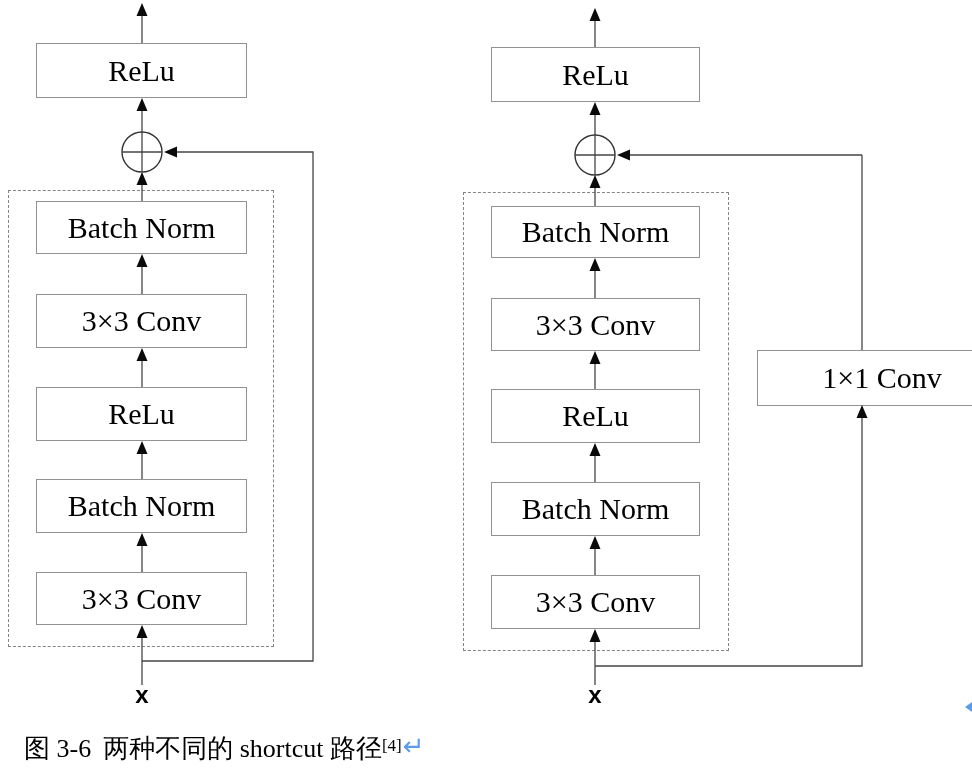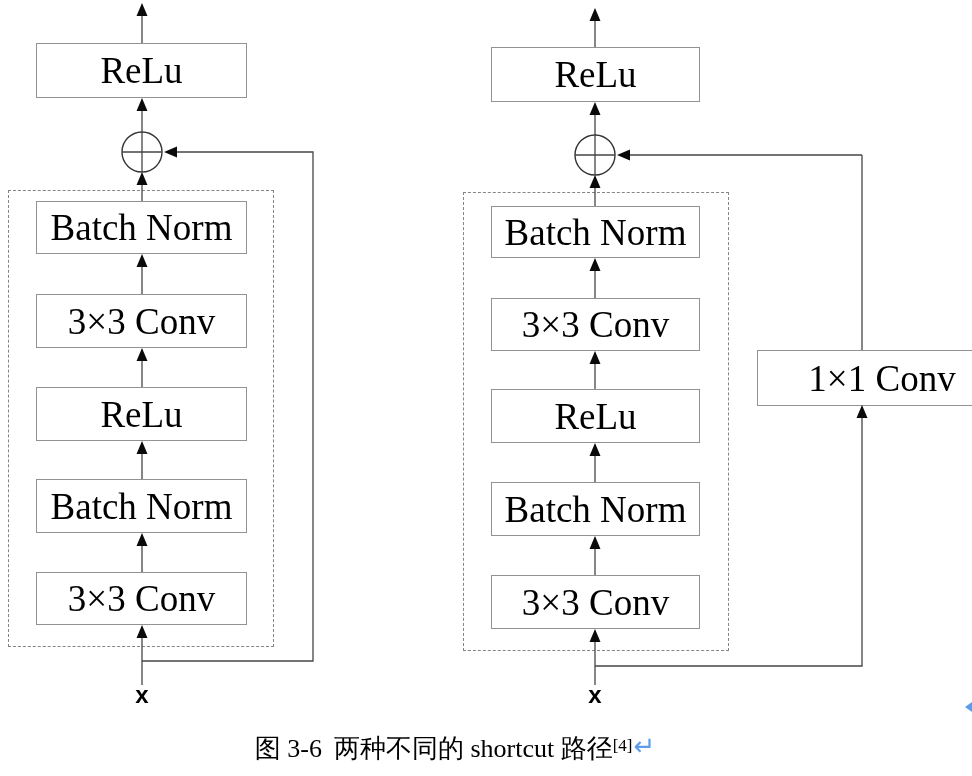--- a/index.html
+++ b/index.html
@@ -11,34 +11,34 @@
   .connector-layer line,.connector-layer polyline{
     stroke:var(--connector-line,#454545);stroke-width:1.3;fill:none;
   }
   .connector-layer circle{
     stroke:#333;stroke-width:1.4;fill:none;
   }
   .connector-layer polygon{fill:var(--arrowhead,#0a0a0a);stroke:none;}
   .node{
     position:absolute;background:#fff;border:1px solid var(--box-border,#929292);
     display:flex;align-items:center;justify-content:center;
-    font-size:37px;line-height:1;box-sizing:border-box;
+    font-size:30px;line-height:1;box-sizing:border-box;
   }
   .dashed-box{
     position:absolute;border:1px dashed var(--dashed-border,#858585);
     box-sizing:border-box;background:transparent;
   }
   .x-label{
     position:absolute;width:60px;text-align:center;
     font-family:"Liberation Sans","DejaVu Sans",sans-serif;
     font-weight:bold;font-size:24px;line-height:1;
   }
   .caption{
-    position:absolute;left:0;top:733px;width:910px;text-align:center;
-    font-size:26px;line-height:1.2;white-space:nowrap;
+    position:absolute;left:0;top:733px;width:910px;text-align:left;
+    font-size:26px;line-height:1.2;white-space:nowrap;padding-left:24px;
   }
   .caption .caption-title{margin-left:12px;}
   .caption sup{font-size:17px;vertical-align:6px;line-height:0;}
   .caption .return-mark{
     color:var(--mark-blue,#5d9ceb);
     font-family:"DejaVu Sans",sans-serif;
     font-size:26px;margin-left:1px;position:relative;top:-2px;
   }
   .edge-mark{
     position:absolute;left:965px;top:700px;width:0;height:0;

